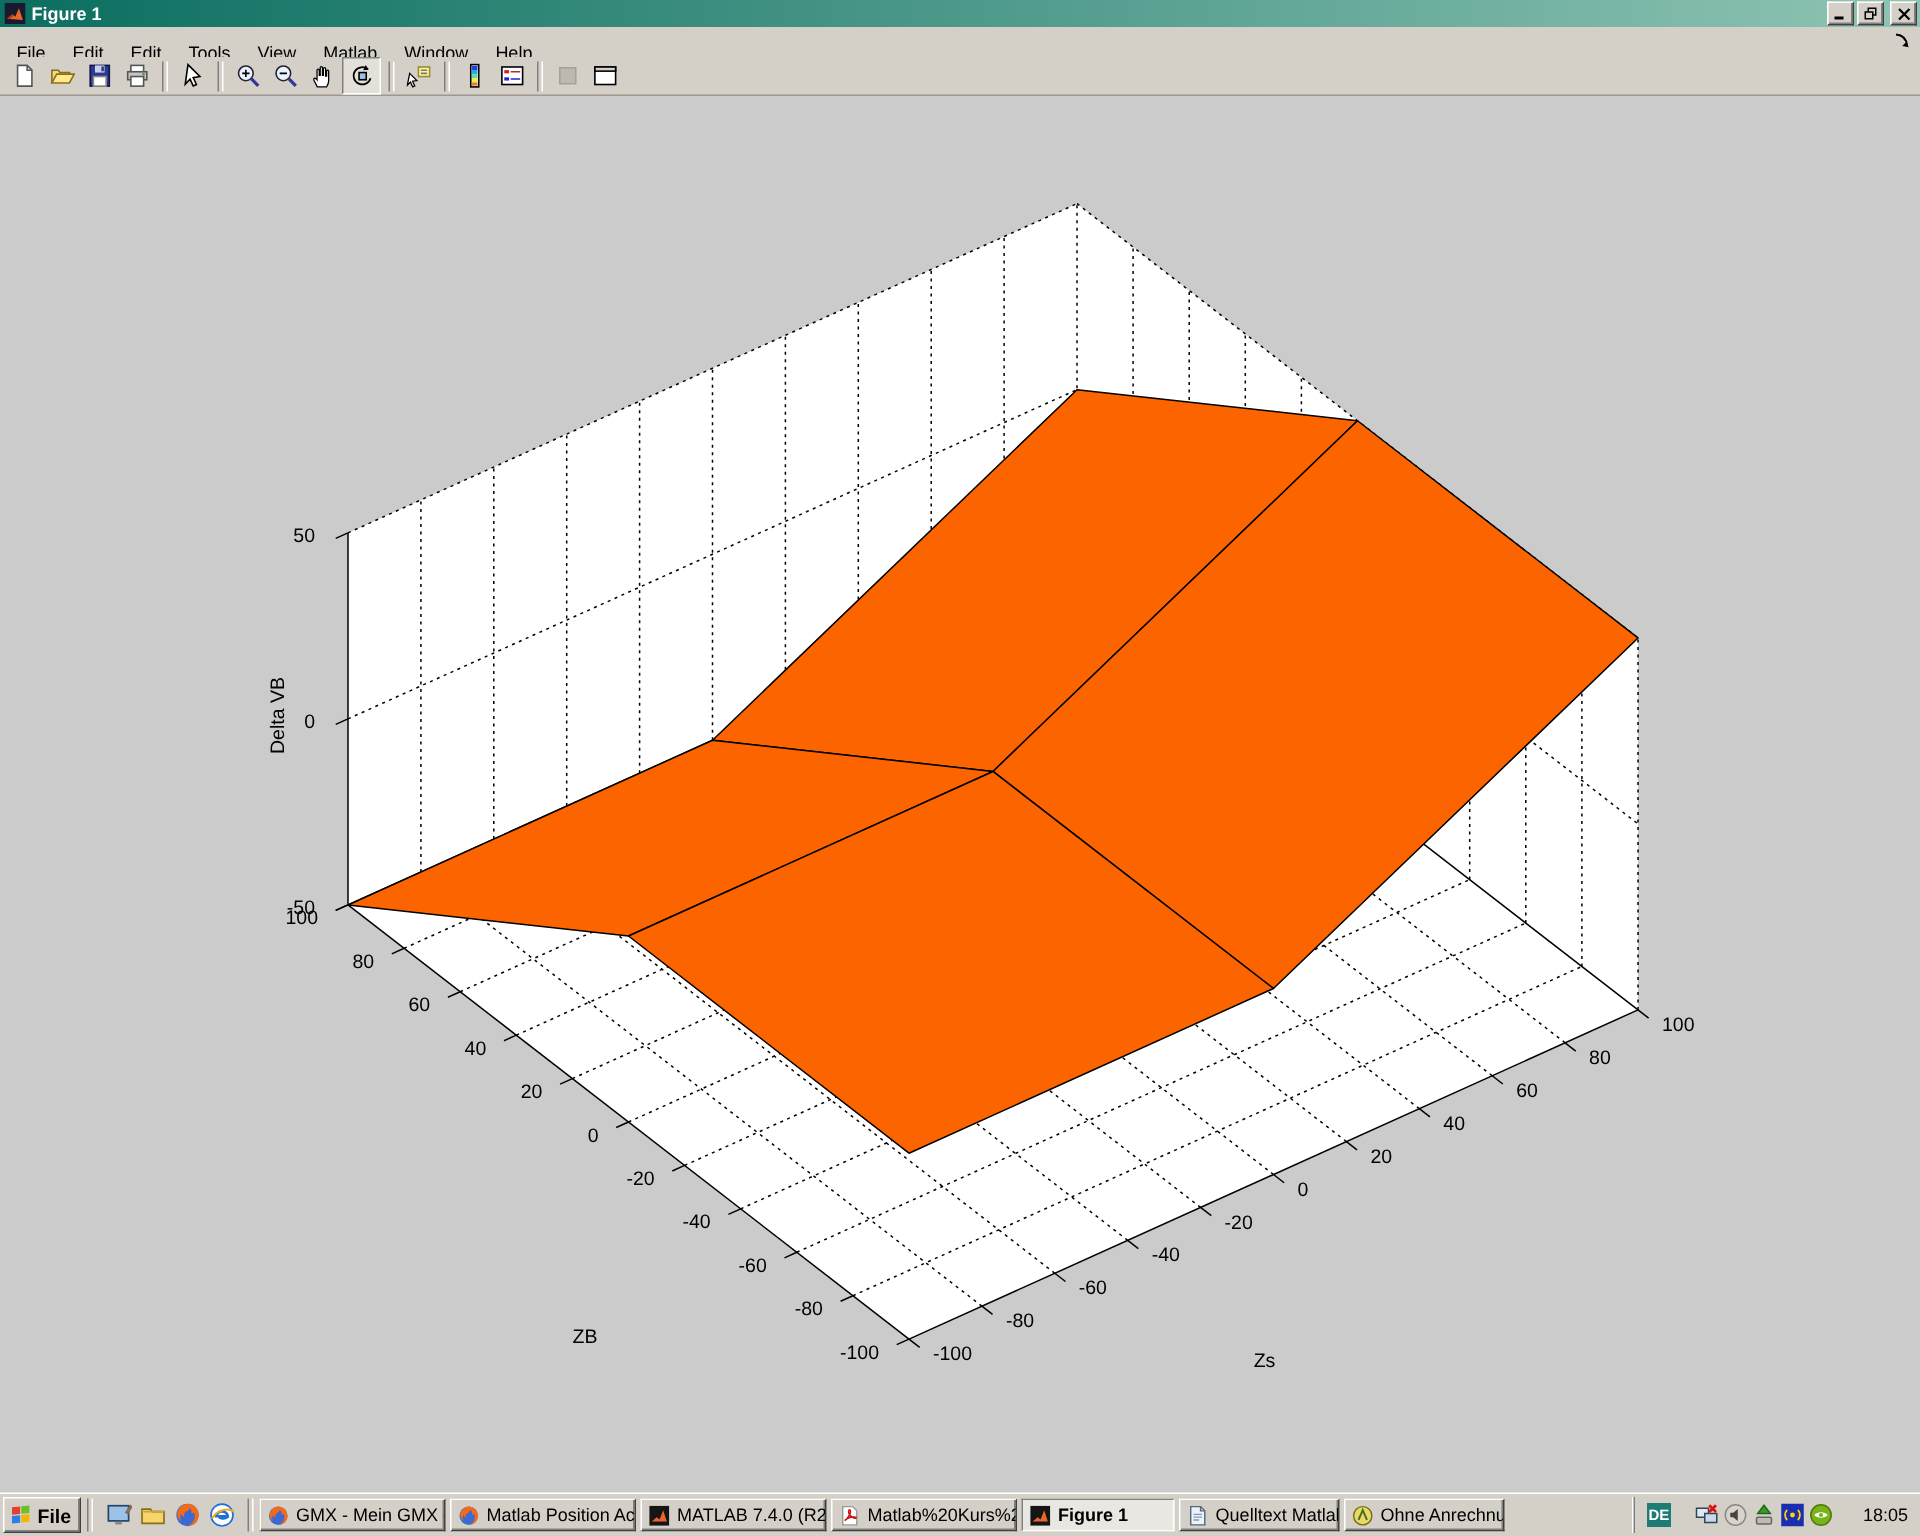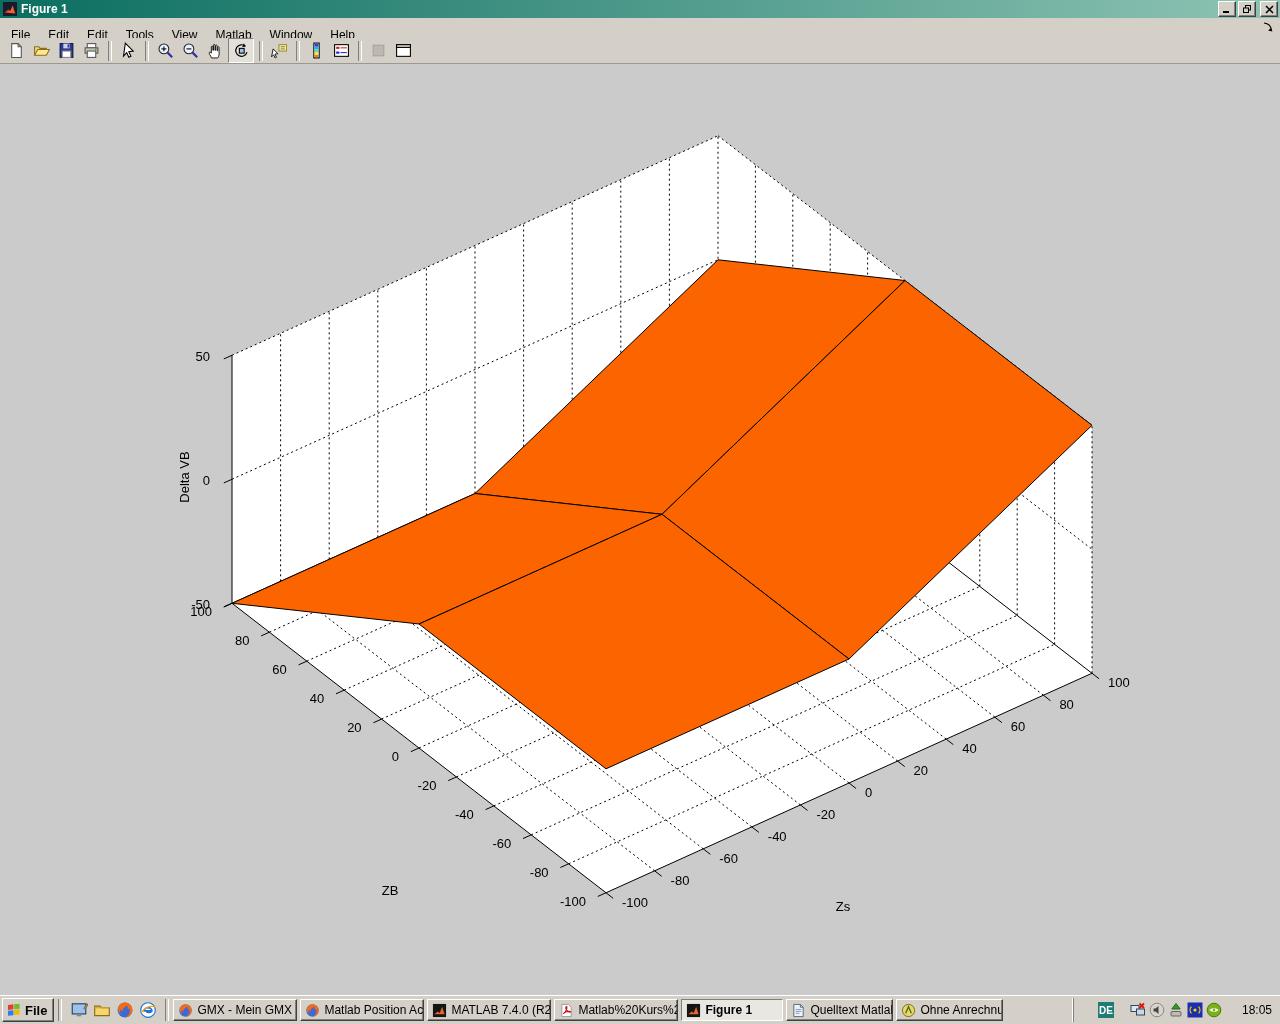--- a/index.html
+++ b/index.html
@@ -30,21 +30,21 @@
     background:#D4D0C8;border:1px solid;border-color:#FFFFFF #404040 #404040 #FFFFFF;box-shadow:inset -1px -1px 0 #808080;}
   .tbsep{width:2px;height:22px;border-left:1px solid #808080;border-right:1px solid #fff;margin:0 4px;}
   .quicklaunch{display:flex;align-items:center;gap:5px;padding:0 4px;}
   .qlicon{width:18px;height:18px;display:inline-block;}
   .tasks{display:flex;align-items:center;gap:3px;flex:1;overflow:hidden;}
   .taskbtn{height:22px;display:flex;align-items:center;gap:4px;padding:0 4px;font-size:12px;background:#D4D0C8;
     border:1px solid;border-color:#FFFFFF #404040 #404040 #FFFFFF;box-shadow:inset -1px -1px 0 #808080;
     white-space:nowrap;overflow:hidden;box-sizing:border-box;flex:none;}
   .taskbtn.active{border-color:#808080 #FFFFFF #FFFFFF #808080;box-shadow:none;background:#E9E7E2;font-weight:bold;}
   .taskbtn .ticon16{width:15px;height:15px;flex:none;}
-  .tray{display:flex;align-items:center;gap:16px;padding:0 6px 0 24px;margin-left:4px;
+  .tray{display:flex;align-items:center;gap:16px;padding:0 6px 0 8px;margin-left:4px;
     border-left:1px solid #808080;box-shadow:-1px 0 0 #fff;height:24px;}
   .debadge{width:16px;height:16px;background:#1E7C74;color:#fff;font-size:10px;font-weight:bold;
     display:flex;align-items:center;justify-content:center;}
   .trayicon{width:16px;height:16px;display:inline-block;}
   .clock{font-size:12px;margin-left:4px;color:#000;}
   text{font-family:"Liberation Sans",sans-serif;}
 </style>
 </head>
 <body>
 

